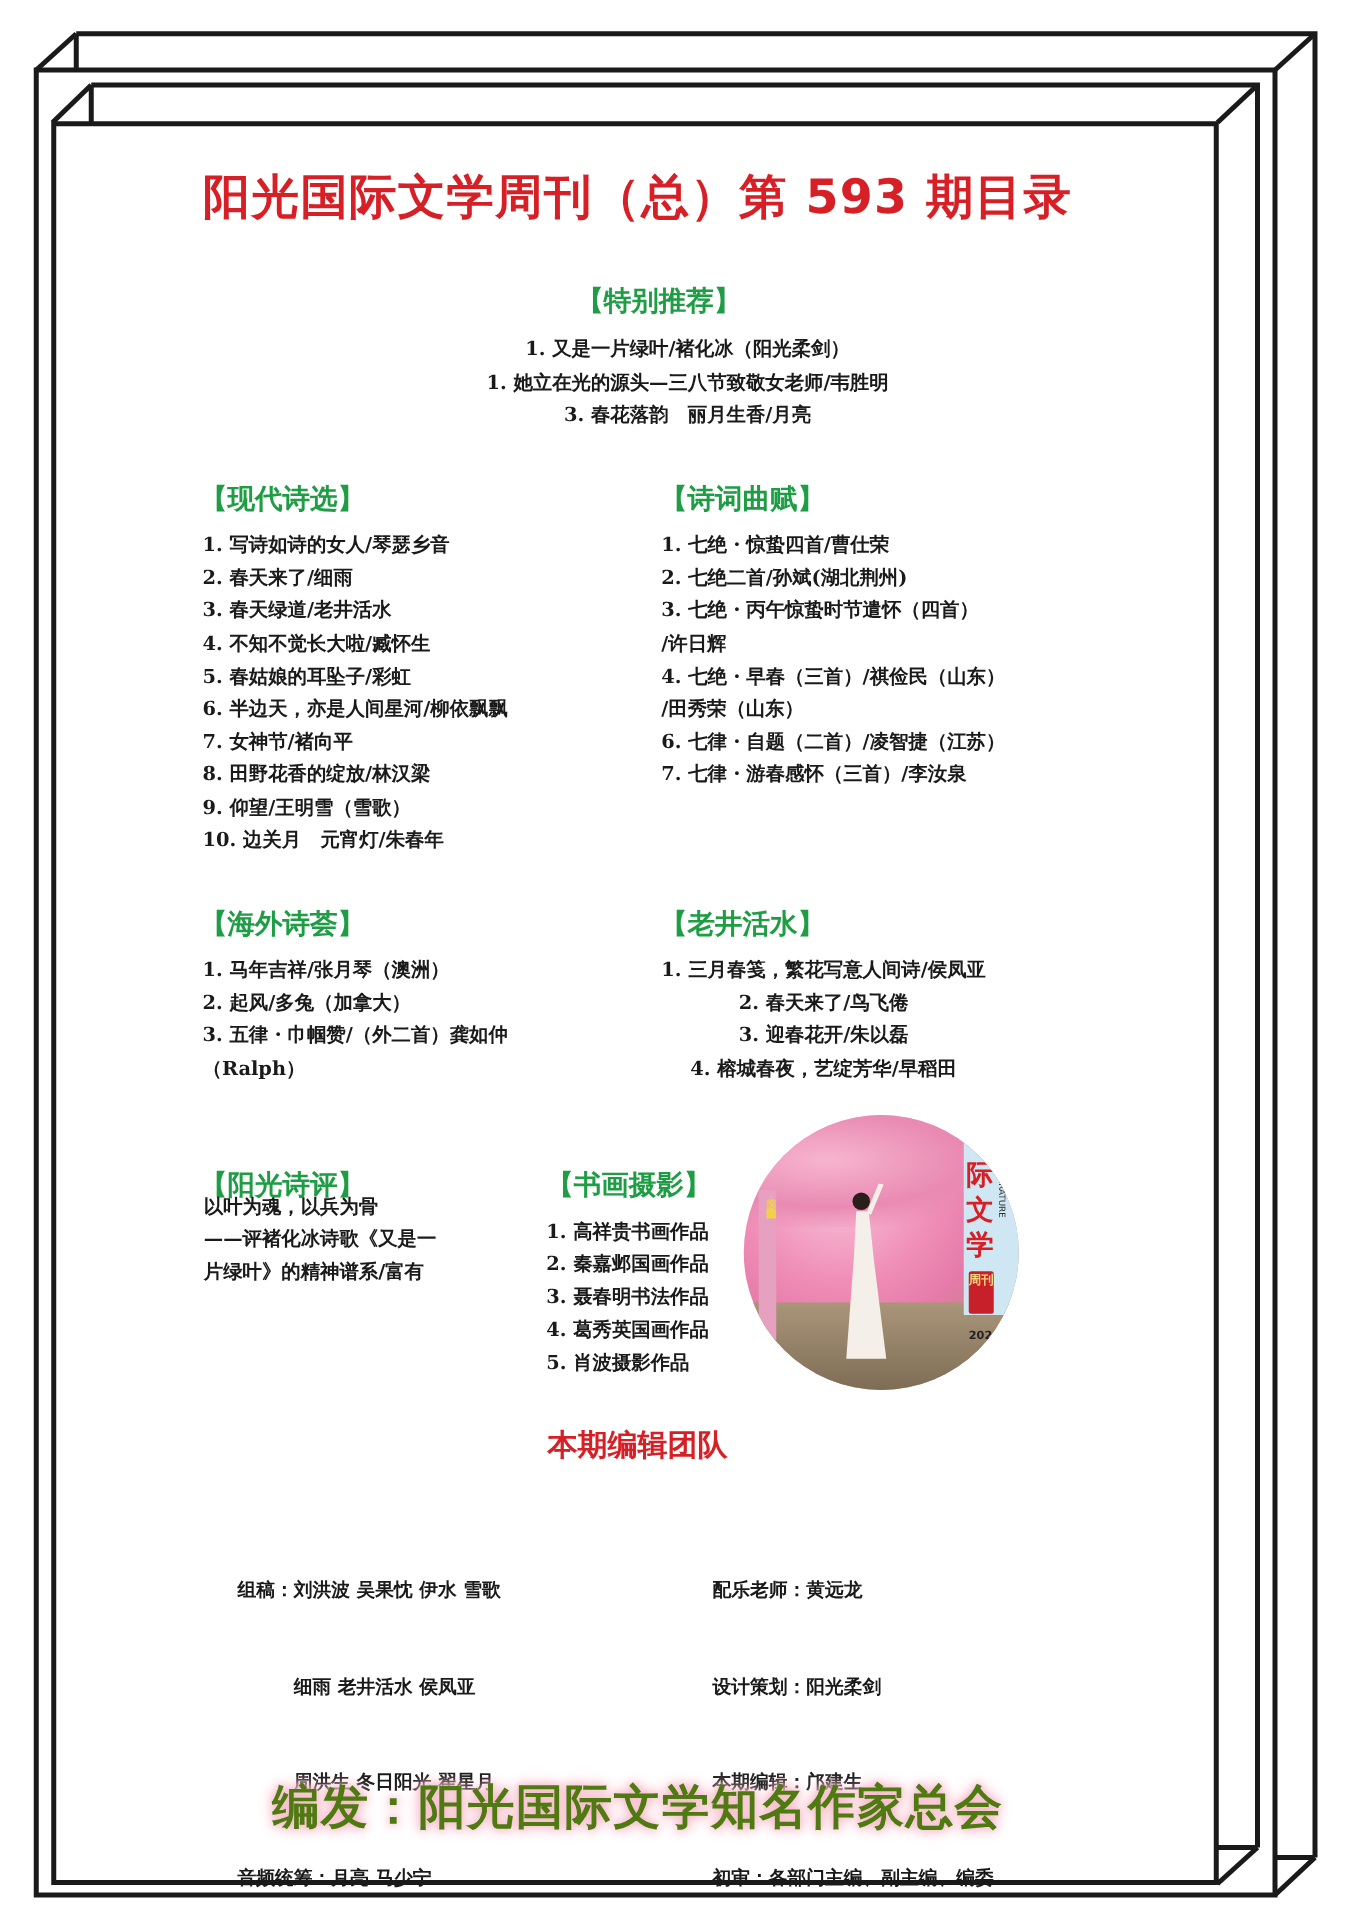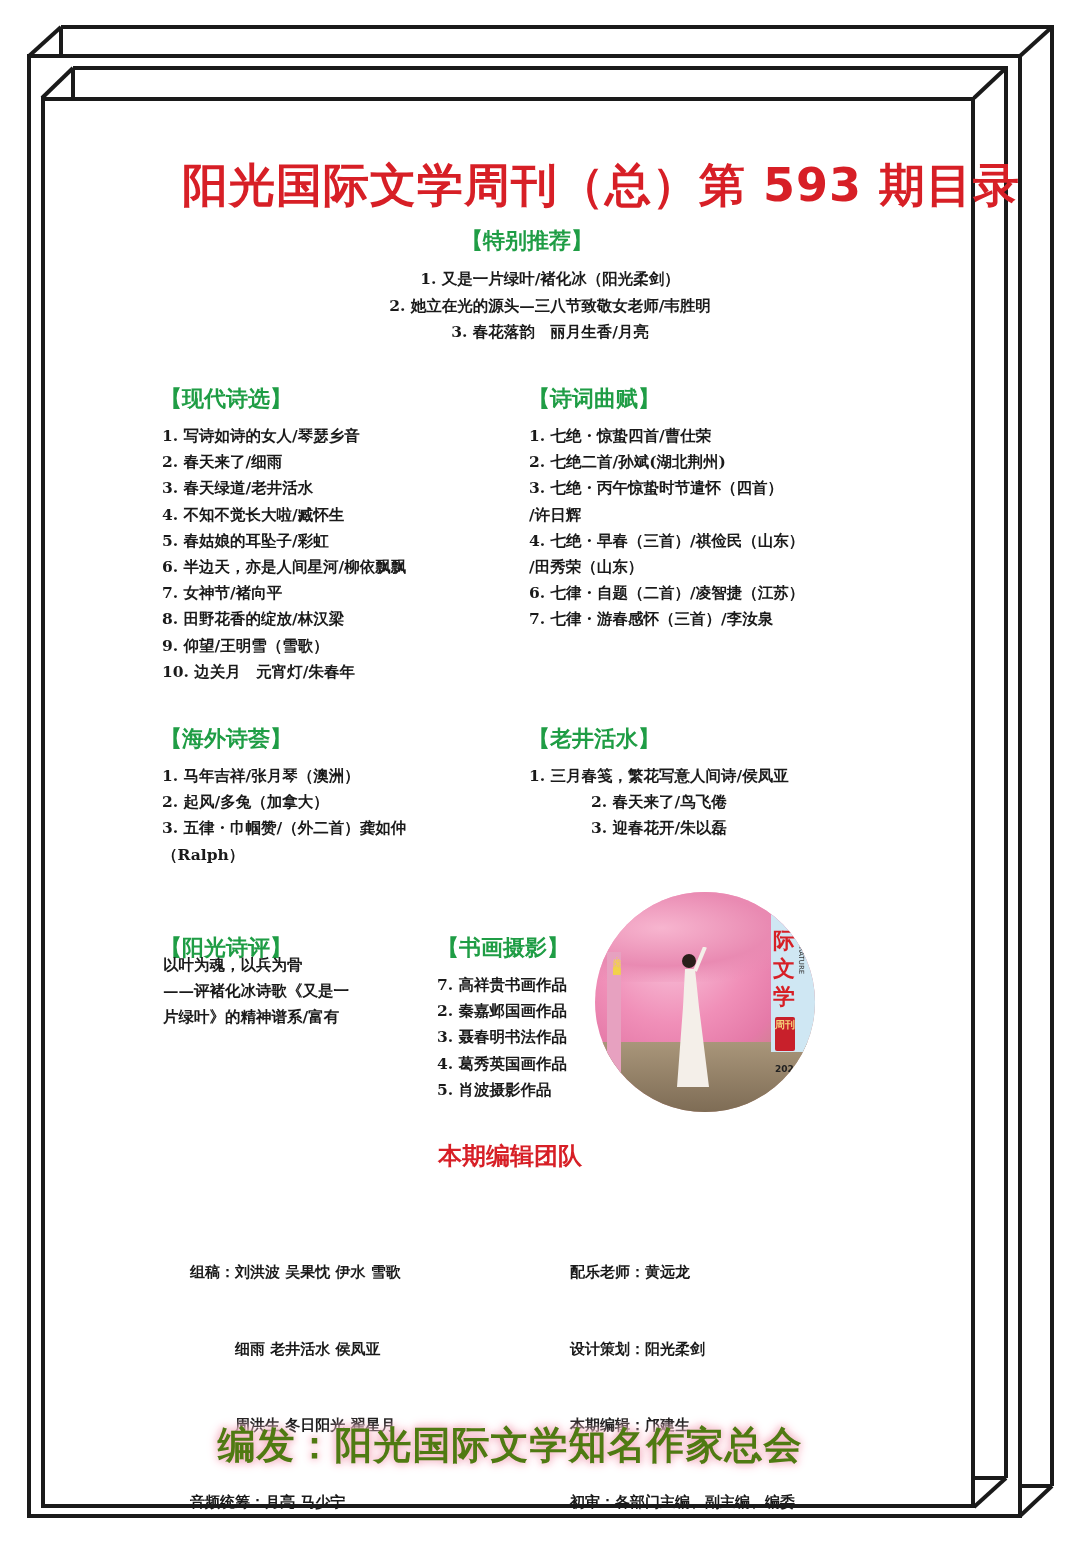--- a/index.html
+++ b/index.html
@@ -1,21 +1,21 @@
 <!DOCTYPE html>
 <html><head>
 <meta charset="utf-8">
 <style>
   html, body { margin:0; padding:0; background:#ffffff; }
   body { width:1080px; height:1541px; position:relative; overflow:hidden;
          font-family:"DejaVu Serif","Liberation Serif",serif; color:#1a1a1a; }
   #frame { position:absolute; left:0; top:0; width:1080px; height:1541px; }
   .abs { position:absolute; }
-  .title { left:0; width:1020px; top:155px; text-align:right; font-family:"DejaVu Sans","Liberation Sans",sans-serif;
-           font-size:46px; font-weight:bold; color:#d71f26; letter-spacing:1px; }
+  .title { left:0; width:1020px; top:132px; text-align:center; font-family:"DejaVu Sans","Liberation Sans",sans-serif;
+           font-size:38px; font-weight:bold; color:#d71f26; letter-spacing:1px; }
   .sec { font-family:"DejaVu Sans","Liberation Sans",sans-serif; font-weight:bold; font-size:22px; color:#1f9d45; white-space:nowrap; }
   .list { font-size:15.5px; font-weight:bold; line-height:26.2px; white-space:nowrap; }
   .list div { white-space:nowrap; }
   .center { text-align:center;padding-left:40px; }
   .team-title { left:0; width:1020px; top:1140px; text-align:center; font-family:"DejaVu Sans","Liberation Sans",sans-serif;
                 font-size:24px; font-weight:bold; color:#d71f26; }
   .team { font-size:15px; font-weight:bold; line-height:25.5px; }
   .footer { left:0; width:1020px; top:1420px; text-align:center; font-family:"DejaVu Sans","Liberation Sans",sans-serif;
             font-size:38px; font-weight:bold; color:#4f7a12;
             text-shadow:0 0 6px #f6b9c8, 0 0 10px #f6b9c8, 0 0 14px #f8cfd9; letter-spacing:1px; }
@@ -61,21 +61,21 @@
     <line x1="974" y1="1478" x2="1006" y2="1478"></line>
   </g>
   <rect x="43" y="99" width="930" height="1407" fill="#ffffff" stroke="#1a1a1a" stroke-width="4"></rect>
 </svg>
 
 <div class="abs title">阳光国际文学周刊（总）第 593 期目录</div>
 
 <div class="abs sec" style="left:0;width:1020px;top:226px;text-align:center;padding-left:17px;">【特别推荐】</div>
 <div class="abs list center" style="left:0;width:1020px;top:266px;line-height:26.5px;">
   <div>1. 又是一片绿叶/褚化冰（阳光柔剑）</div>
-  <div>2. 她立在光的源头—三八节致敬女老师/韦胜明</div>
+  <div>1. 她立在光的源头—三八节致敬女老师/韦胜明</div>
   <div>3. 春花落韵　丽月生香/月亮</div>
 </div>
 
 <div class="abs sec" style="left:160px;top:384px;">【现代诗选】</div>
 <div class="abs list" style="left:162px;top:423px;">
   <div>1. 写诗如诗的女人/琴瑟乡音</div>
   <div>2. 春天来了/细雨</div>
   <div>3. 春天绿道/老井活水</div>
   <div>4. 不知不觉长大啦/臧怀生</div>
   <div>5. 春姑娘的耳坠子/彩虹</div>
@@ -104,32 +104,33 @@
   <div>2. 起风/多兔（加拿大）</div>
   <div>3. 五律・巾帼赞/（外二首）龚如仲</div>
   <div>（Ralph）</div>
 </div>
 
 <div class="abs sec" style="left:528px;top:724px;">【老井活水】</div>
 <div class="abs list" style="left:529px;top:763px;text-align:center;">
   <div>1. 三月春笺，繁花写意人间诗/侯凤亚</div>
   <div>2. 春天来了/鸟飞倦</div>
   <div>3. 迎春花开/朱以磊</div>
+  <div>4. 榕城春夜，艺绽芳华/早稻田</div>
 </div>
 
 <div class="abs sec" style="left:160px;top:933px;">【阳光诗评】</div>
 <div class="abs list" style="left:163px;top:952px;">
   <div>以叶为魂，以兵为骨</div>
   <div>——评褚化冰诗歌《又是一</div>
   <div>片绿叶》的精神谱系/富有</div>
 </div>
 
 <div class="abs sec" style="left:437px;top:933px;">【书画摄影】</div>
 <div class="abs list" style="left:437px;top:972px;">
-  <div>7. 高祥贵书画作品</div>
+  <div>1. 高祥贵书画作品</div>
   <div>2. 秦嘉邺国画作品</div>
   <div>3. 聂春明书法作品</div>
   <div>4. 葛秀英国画作品</div>
   <div>5. 肖波摄影作品</div>
 </div>
 
 <div class="abs disc">
   <div class="tree"></div>
   <div class="ground"></div>
   <div class="side-band">编发：阳光国际文学知名作家总会</div>

